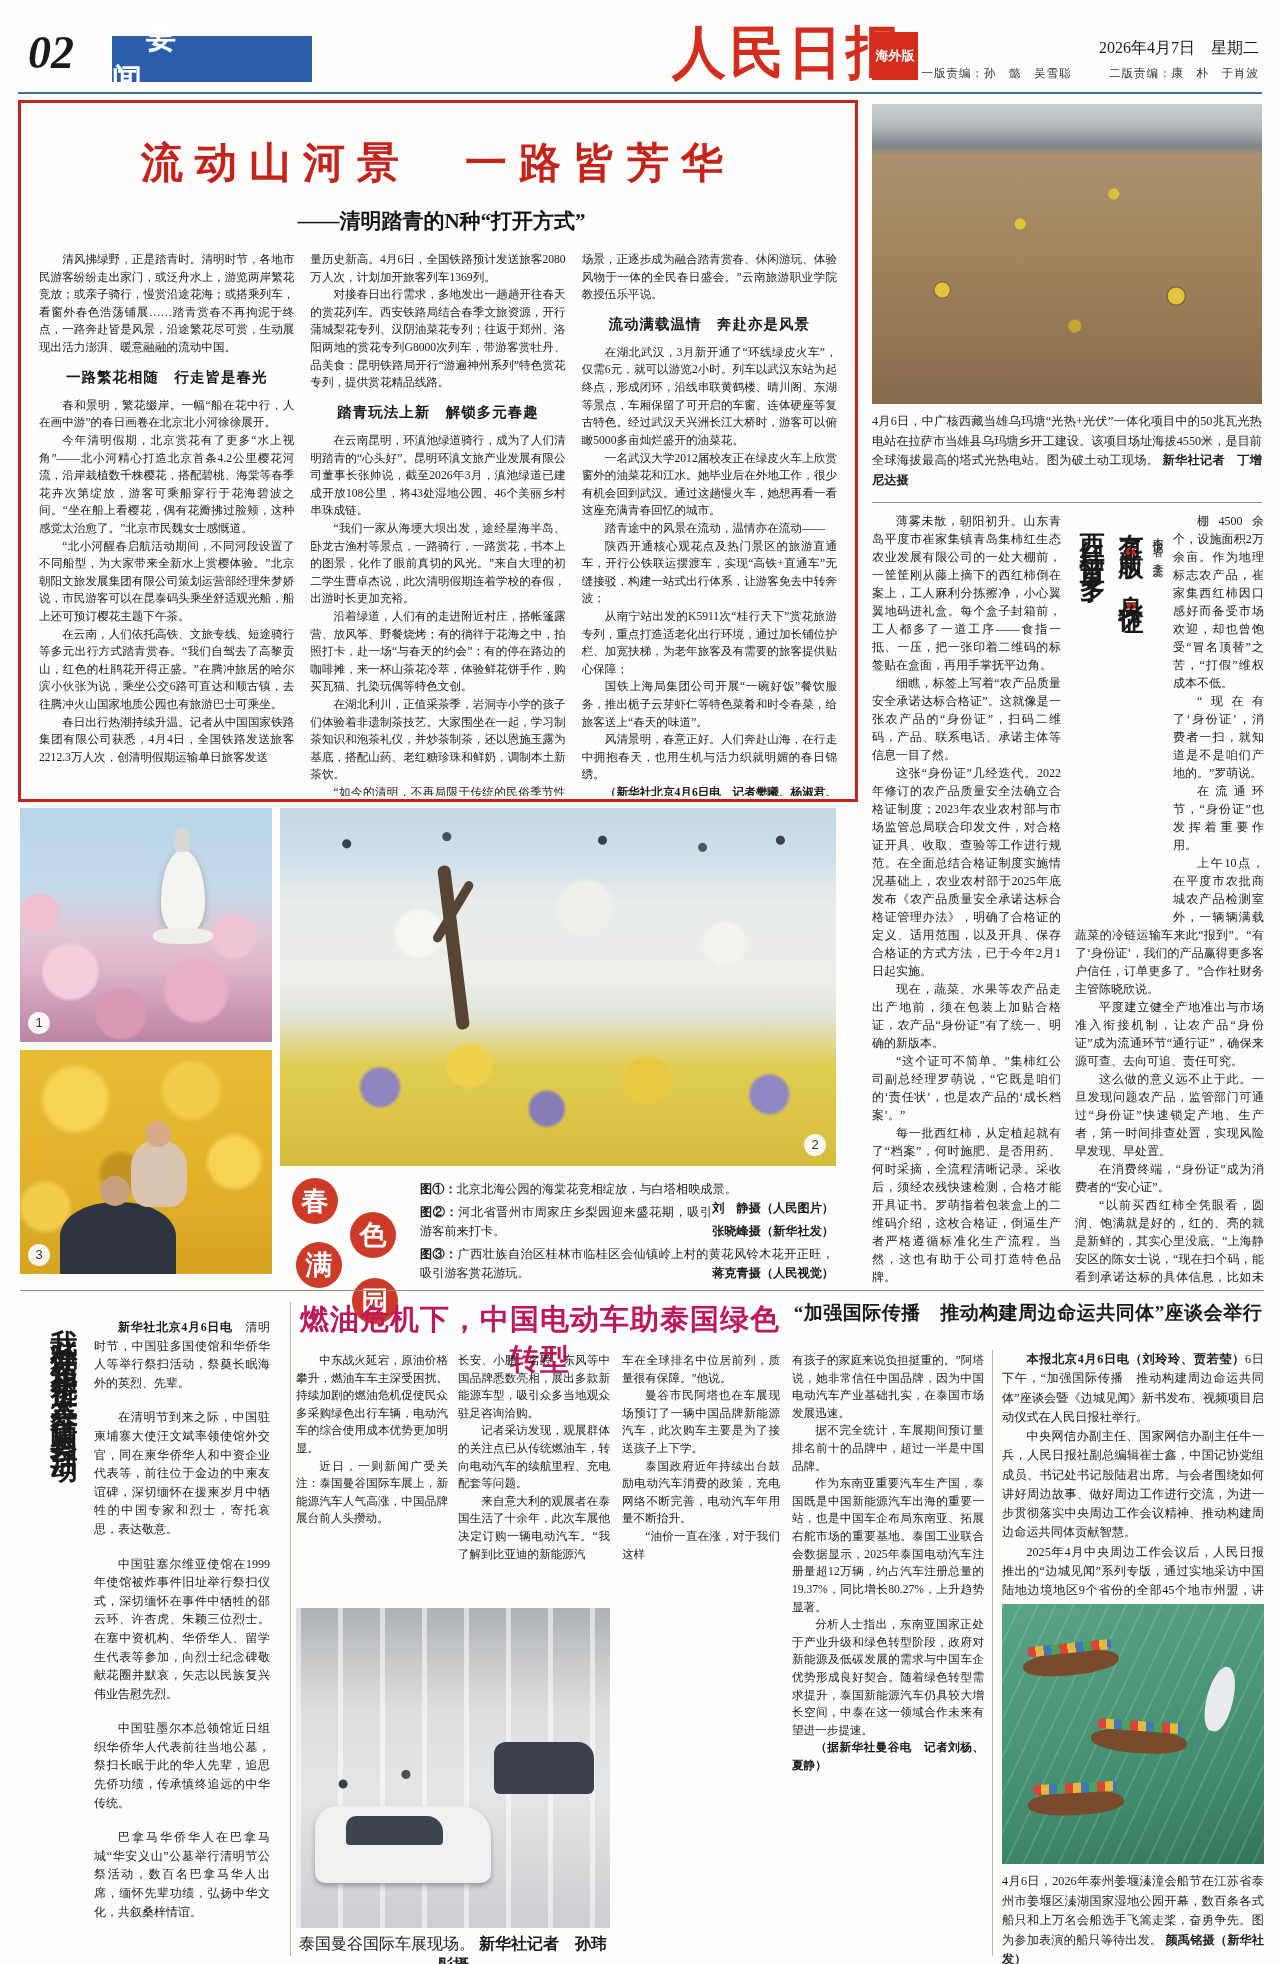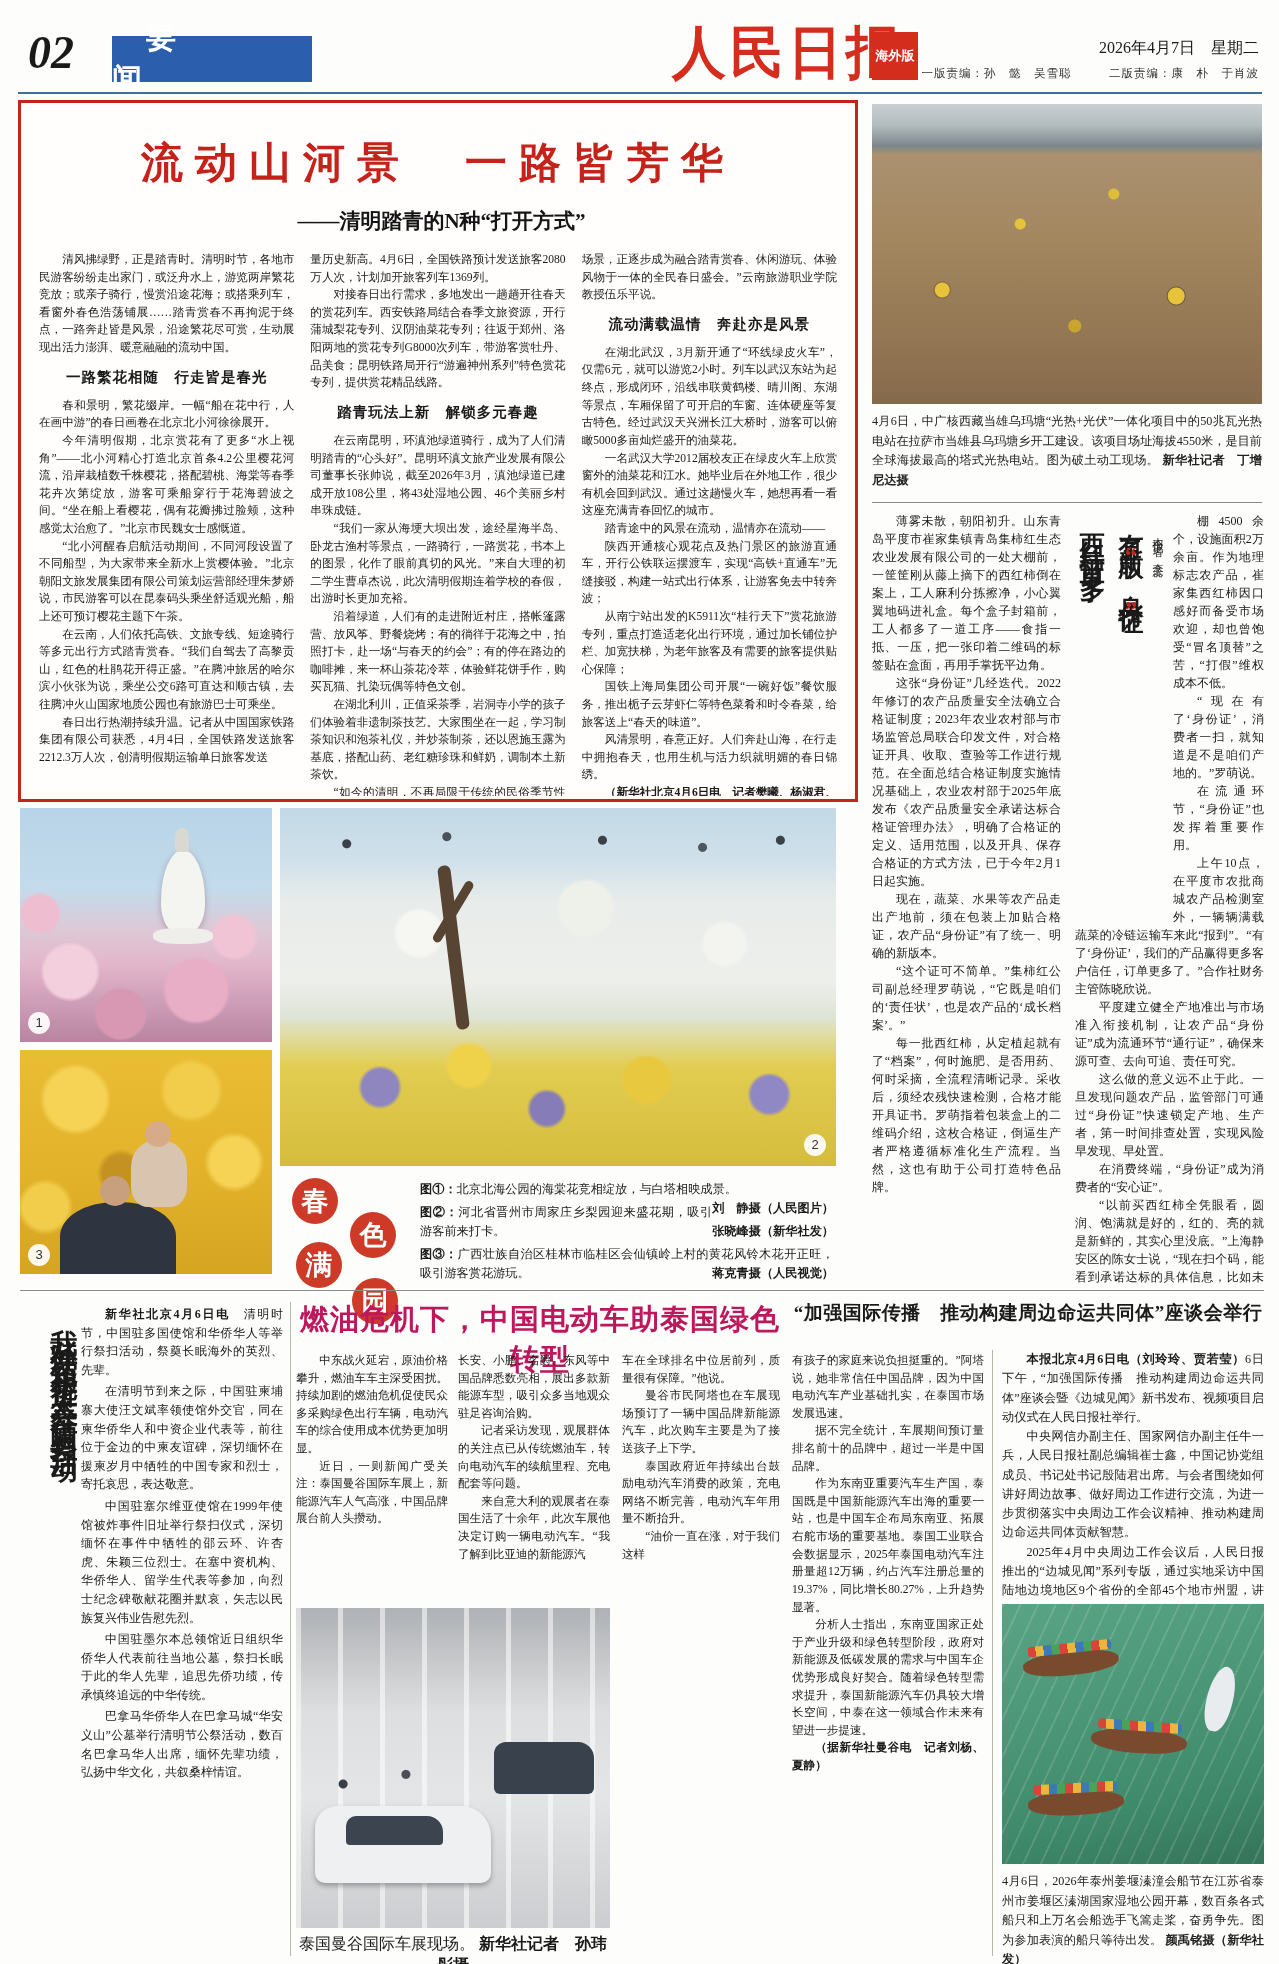--- a/index.html
+++ b/index.html
@@ -51,21 +51,21 @@
              font-size:27px;font-weight:700;display:flex;align-items:center;justify-content:center;}
   .badge .sc:nth-of-type(1){left:4px;top:0;}
   .badge .sc:nth-of-type(2){left:62px;top:34px;}
   .badge .sc:nth-of-type(3){left:8px;top:64px;}
   .badge .sc:nth-of-type(4){left:64px;top:100px;}
   
   .consular{display:flex;}
   .cons-title{writing-mode:vertical-rl;text-orientation:upright;font-size:27px;font-weight:900;
               letter-spacing:7px;width:58px;text-align:start;line-height:1.1;padding-top:6px;}
   .cons-body{flex:1;height:652px;overflow:hidden;font-size:12px;line-height:1.55;text-align:justify;}
-  .cons-body p{margin:3px;text-indent:2em;}
+  .cons-body p{margin:16px;text-indent:2em;}
   
   .blue-head{color:#be185d;font-size:29px;font-weight:900;text-align:center;letter-spacing:1px;}
   .tcolx{position:absolute;overflow:hidden;font-size:11.6px;line-height:1.52;text-align:justify;}
   .tcolx p{margin:0;text-indent:2em;}
   .tcolx p.b-c{text-indent:0;}
   .tcolx p.b-sign{font-weight:700;}
   .photocap{font-size:16px;text-align:center;}
   .photocap .credit{font-weight:700;}
   
   .sem-head{font-size:19px;font-weight:900;text-align:center;letter-spacing:0.5px;}
@@ -198,20 +198,21 @@
   <div class="photo ph-plateau" style="left:872px;top:104px;width:390px;height:300px;"></div>
   <div class="abs caption" style="left:872px;top:412px;width:390px;">
     <span>4月6日，中广核西藏当雄乌玛塘“光热+光伏”一体化项目中的50兆瓦光热电站在拉萨市当雄县乌玛塘乡开工建设。该项目场址海拔4550米，是目前全球海拔最高的塔式光热电站。图为破土动工现场。</span>
     <span class="credit">新华社记者　丁增尼达摄</span>
   </div>
   <div class="abs hline" style="left:872px;top:502px;width:390px;"></div>
 
   <div class="abs tomato" style="left:872px;top:512px;width:392px;">
     <div class="tcol">
         <p class="b-p">薄雾未散，朝阳初升。山东青岛平度市崔家集镇青岛集柿红生态农业发展有限公司的一处大棚前，一筐筐刚从藤上摘下的西红柿倒在案上，工人麻利分拣擦净，小心翼翼地码进礼盒。每个盒子封箱前，工人都多了一道工序——食指一抵、一压，把一张印着二维码的标签贴在盒面，再用手掌抚平边角。</p>
+        <p class="b-p">细瞧，标签上写着“农产品质量安全承诺达标合格证”。这就像是一张农产品的“身份证”，扫码二维码，产品、联系电话、承诺主体等信息一目了然。</p>
         <p class="b-p">这张“身份证”几经迭代。2022年修订的农产品质量安全法确立合格证制度；2023年农业农村部与市场监管总局联合印发文件，对合格证开具、收取、查验等工作进行规范。在全面总结合格证制度实施情况基础上，农业农村部于2025年底发布《农产品质量安全承诺达标合格证管理办法》，明确了合格证的定义、适用范围，以及开具、保存合格证的方式方法，已于今年2月1日起实施。</p>
         <p class="b-p">现在，蔬菜、水果等农产品走出产地前，须在包装上加贴合格证，农产品“身份证”有了统一、明确的新版本。</p>
         <p class="b-p">“这个证可不简单。”集柿红公司副总经理罗萌说，“它既是咱们的‘责任状’，也是农产品的‘成长档案’。”</p>
         <p class="b-p">每一批西红柿，从定植起就有了“档案”，何时施肥、是否用药、何时采摘，全流程清晰记录。采收后，须经农残快速检测，合格才能开具证书。罗萌指着包装盒上的二维码介绍，这枚合格证，倒逼生产者严格遵循标准化生产流程。当然，这也有助于公司打造特色品牌。</p>
       </div>
     <div class="tcol">
       <div class="vtitle-block">
         <div class="vtitle">
           <span>有了新版</span><span class="rq">“</span><span>身份证</span><span class="rq">”</span><br>
           <span>西红柿订单更多了</span>

